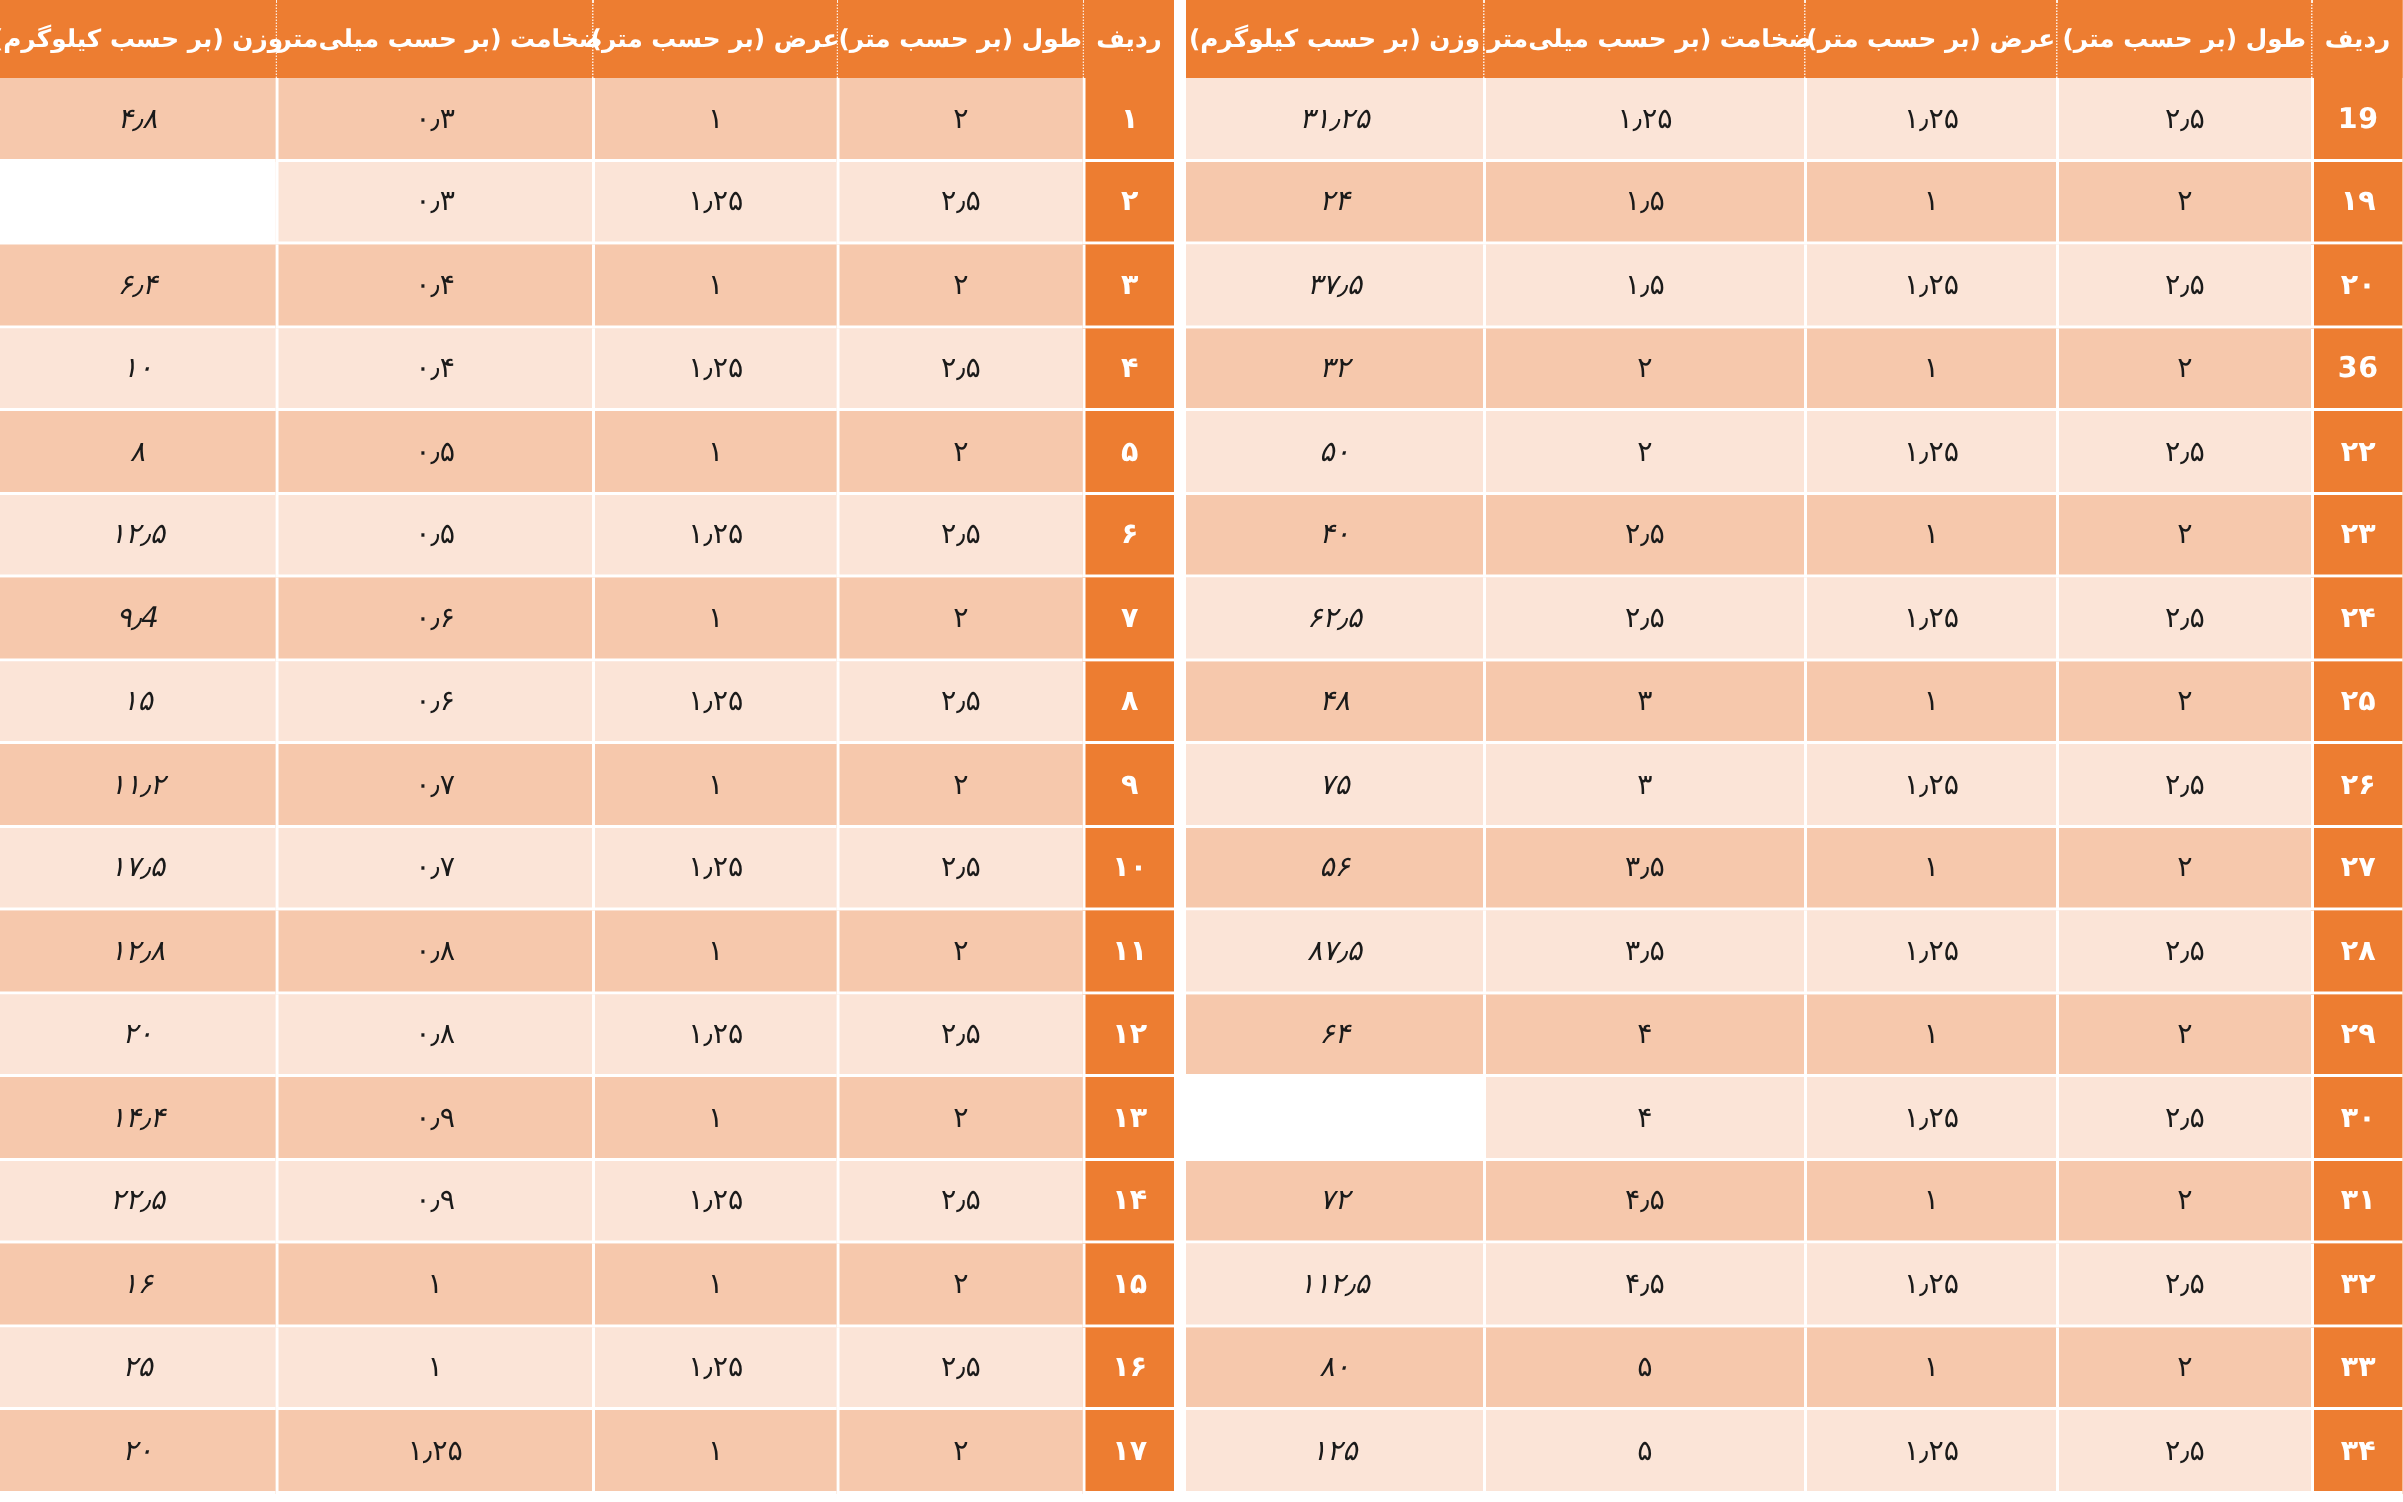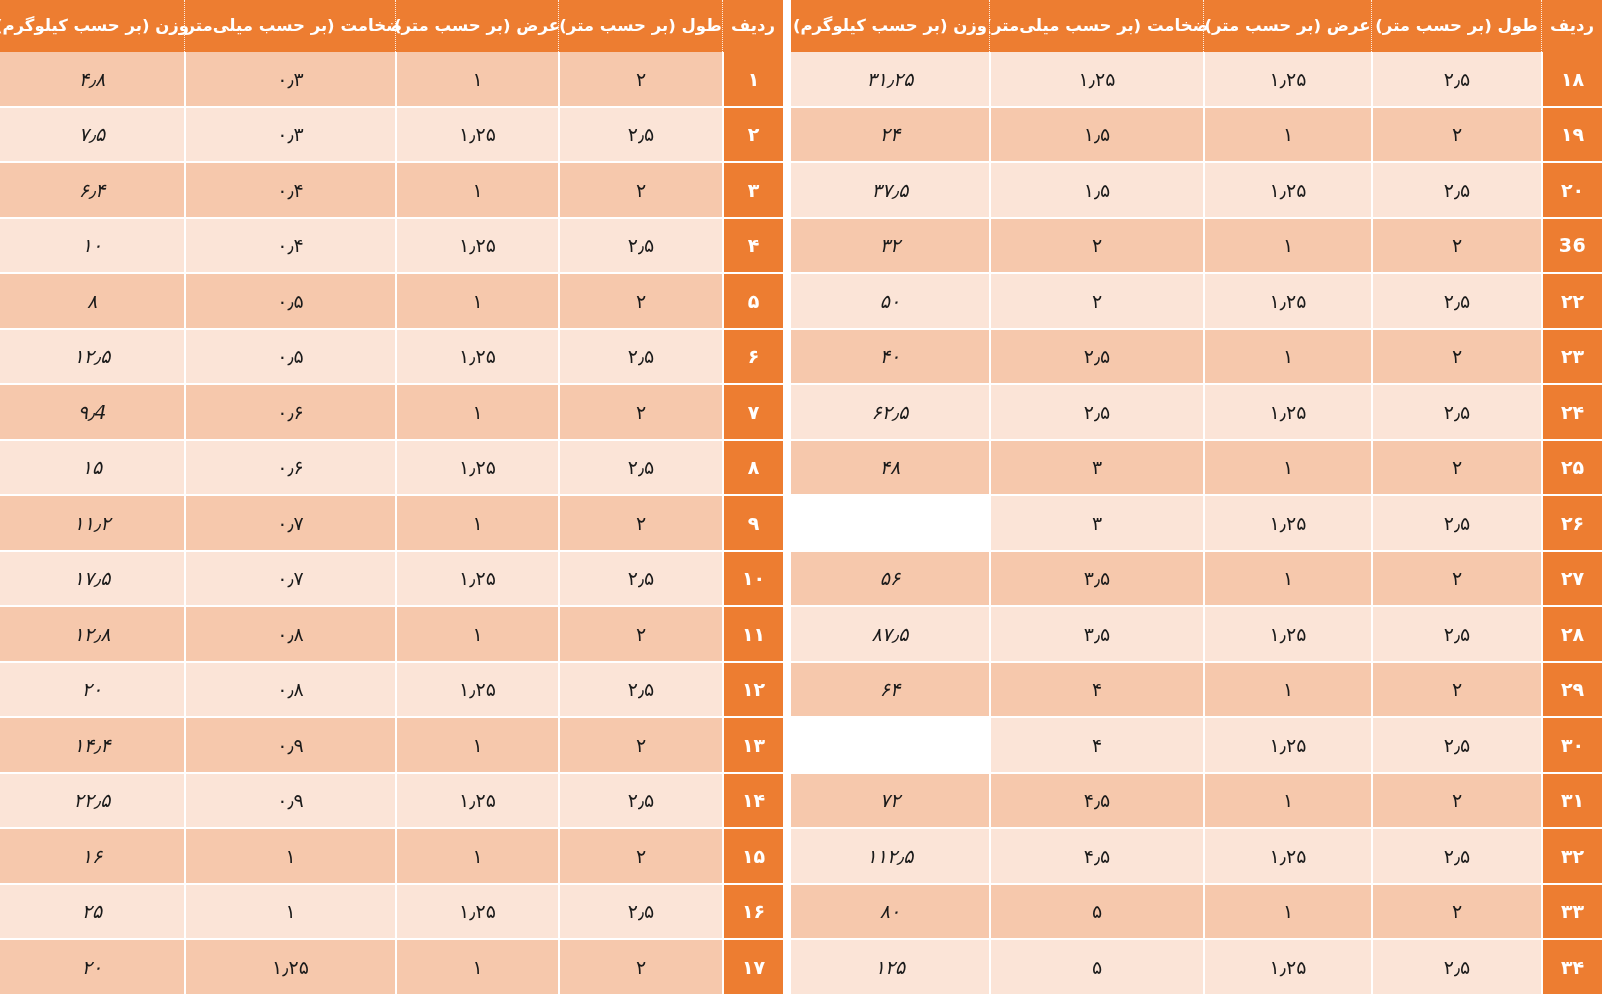--- a/index.html
+++ b/index.html
@@ -104,21 +104,21 @@
   <div class="half half-right">
     <div class="row head-row">
       <div class="head-cell idx">ردیف</div>
       <div class="head-cell">طول (بر حسب متر)</div>
       <div class="head-cell">عرض (بر حسب متر)</div>
       <div class="head-cell">ضخامت (بر حسب میلی‌متر)</div>
       <div class="head-cell last">وزن (بر حسب کیلوگرم)</div>
     </div>
     <div id="right-body">
         <div class="row data-row">
-          <div class="cell idx">۱۸</div>
+          <div class="cell idx">19</div>
           <div class="cell tone-light">۲٫۵</div>
           <div class="cell tone-light">۱٫۲۵</div>
           <div class="cell tone-light">۱٫۲۵</div>
           <div class="cell last tone-light">۳۱٫۲۵</div>
         </div>
         <div class="row data-row">
           <div class="cell idx">۱۹</div>
           <div class="cell tone-dark">۲</div>
           <div class="cell tone-dark">۱</div>
           <div class="cell tone-dark">۱٫۵</div>
@@ -164,20 +164,21 @@
           <div class="cell tone-dark">۲</div>
           <div class="cell tone-dark">۱</div>
           <div class="cell tone-dark">۳</div>
           <div class="cell last tone-dark">۴۸</div>
         </div>
         <div class="row data-row">
           <div class="cell idx">۲۶</div>
           <div class="cell tone-light">۲٫۵</div>
           <div class="cell tone-light">۱٫۲۵</div>
           <div class="cell tone-light">۳</div>
+          <div class="cell last tone-light">۷۵</div>
         </div>
         <div class="row data-row">
           <div class="cell idx">۲۷</div>
           <div class="cell tone-dark">۲</div>
           <div class="cell tone-dark">۱</div>
           <div class="cell tone-dark">۳٫۵</div>
           <div class="cell last tone-dark">۵۶</div>
         </div>
         <div class="row data-row">
           <div class="cell idx">۲۸</div>
@@ -246,21 +247,20 @@
           <div class="cell tone-dark">۲</div>
           <div class="cell tone-dark">۱</div>
           <div class="cell tone-dark">۰٫۳</div>
           <div class="cell last tone-dark">۴٫۸</div>
         </div>
         <div class="row data-row">
           <div class="cell idx">۲</div>
           <div class="cell tone-light">۲٫۵</div>
           <div class="cell tone-light">۱٫۲۵</div>
           <div class="cell tone-light">۰٫۳</div>
-          <div class="cell last tone-light">۷٫۵</div>
         </div>
         <div class="row data-row">
           <div class="cell idx">۳</div>
           <div class="cell tone-dark">۲</div>
           <div class="cell tone-dark">۱</div>
           <div class="cell tone-dark">۰٫۴</div>
           <div class="cell last tone-dark">۶٫۴</div>
         </div>
         <div class="row data-row">
           <div class="cell idx">۴</div>

